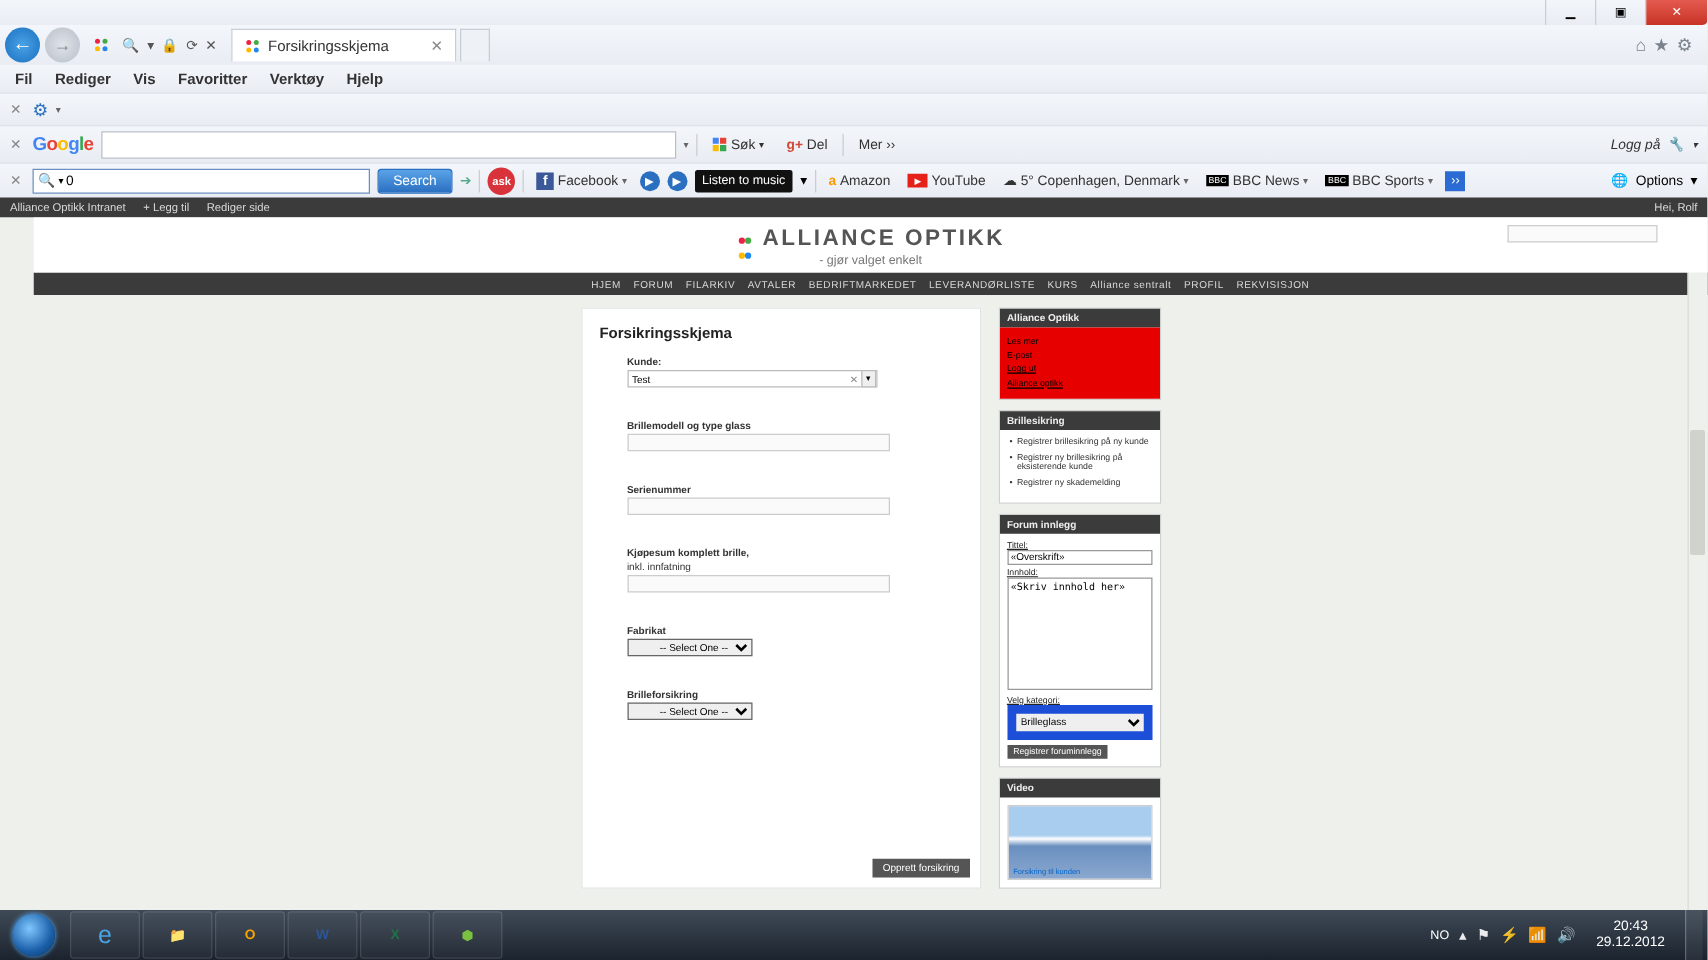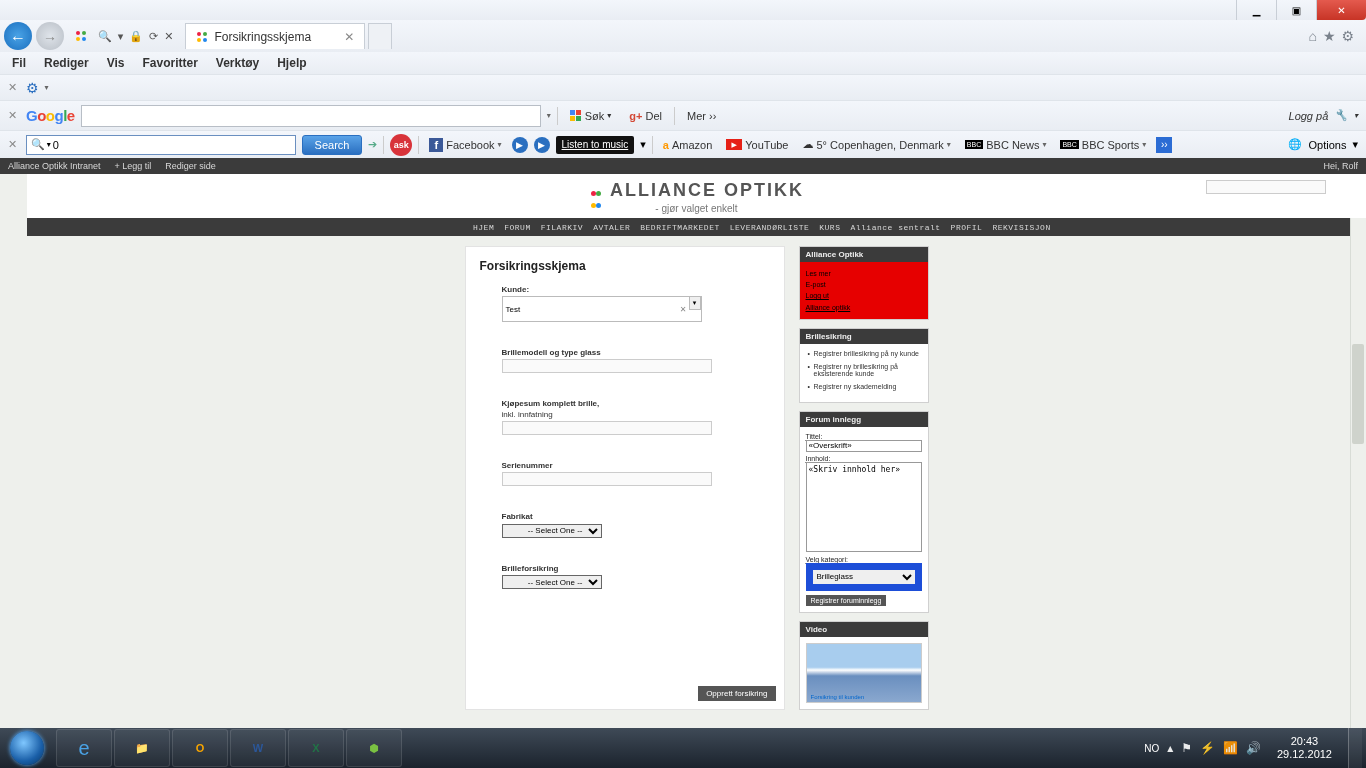--- a/index.html
+++ b/index.html
@@ -31,21 +31,21 @@
   .glogo { font-weight:bold; font-size:15px; letter-spacing:-0.5px; }
   .glogo span:nth-child(1){color:#4285F4}.glogo span:nth-child(2){color:#EA4335}.glogo span:nth-child(3){color:#FBBC05}.glogo span:nth-child(4){color:#4285F4}.glogo span:nth-child(5){color:#34A853}.glogo span:nth-child(6){color:#EA4335}
   .gsearch { flex:0 0 460px; height:22px; border:1px solid #b8bec6; background:#fff; }
   .iconpill { display:flex; align-items:center; gap:3px; padding:0 6px; height:22px; color:#333; font-size:11px; }
   .gright { margin-left:auto; display:flex; align-items:center; gap:6px; color:#333; font-size:11px;font-style:italic; }
 
   .askbar { height:28px; display:flex; align-items:center; gap:6px; padding:0 8px; border-top:1px solid #dfe4ea; }
   .askq { width:270px; height:20px; border:1px solid #6a8fc0; background:#fff; display:flex; align-items:center; padding:0 4px; font-size:11px; }
   .askbtn { width:60px; height:20px; background:linear-gradient(#5aa3e8,#2a6fc0); border:1px solid #2a6fc0; color:#fff; font-size:11px; display:flex;align-items:center;justify-content:center; border-radius:3px;}
   .askcircle { width:22px;height:22px;border-radius:50%;background:#d8333a;color:#fff;font-size:9px;display:flex;align-items:center;justify-content:center;font-weight:bold;}
-  .ltm { height:18px; background:#111; color:#fff; font-size:10px; padding:0 6px; display:flex;align-items:center; border-radius:2px;text-decoration:underline;}
+  .ltm { height:18px; background:#111; color:#fff; font-size:10px; padding:0 6px; display:flex;align-items:center; border-radius:2px;}
   .pill { display:flex; align-items:center; gap:3px; font-size:11px; color:#333; padding:0 4px; height:20px;}
   .pill .dd { font-size:8px; color:#666; }
   .morebox { width:16px;height:16px;background:#2b6cd4;color:#fff;font-size:10px;display:flex;align-items:center;justify-content:center;}
   .askright { margin-left:auto; display:flex; align-items:center; gap:6px; }
 
   .intranetbar { height:16px; background:#3b3b3b; color:#d8d8d8; font-size:9px; display:flex; align-items:center; padding:0 8px; gap:14px; }
   .intranetbar .r { margin-left:auto; }
 
   
   .page { position:relative; height: calc(768px - 20px - 32px - 22px - 26px - 30px - 28px - 16px - 40px); background:#eef0ec;padding-left:27px; }
@@ -53,30 +53,30 @@
   .thumb { position:absolute; right:2px; top:170px; width:12px; height:100px; background:#cfd3cc; border-radius:2px; }
 
   .header { background:#fff; text-align:center; padding:6px 0 4px; }
   .brand { font-family: Verdana, sans-serif; font-size:18px; letter-spacing:2px; color:#555; font-weight:600;}
   .tagline { font-size:10px; color:#777; margin-top:2px; }
   .brandicon { display:inline-block; width:14px;height:14px; margin-right:4px; vertical-align:middle;}
   .brandicon span{display:inline-block;width:5px;height:5px;border-radius:50%;}
   .searchsite { position:absolute; right:40px; top:6px; width:120px; height:14px; border:1px solid #ccc; background:#fafafa;}
 
   .sitenav { height:18px; background:#3b3b3b; color:#d8d8d8; font-size:8px; display:flex; align-items:center; justify-content:flex-start; padding-left:446px; gap:10px; letter-spacing:0.5px;}
-  .sitenav span{cursor:default;font-family:Liberation Mono, monospace;}
+  .sitenav span{cursor:default;}
 
   .content { display:flex; justify-content:center; gap:14px; padding:10px 0; background:#eef0ec; }
   .mainpanel { width:320px; background:#fff; border:1px solid #e3e3e3; padding:10px 14px 10px; position:relative; min-height:460px;}
   .mainpanel h2 { font-size:12px; font-weight:bold; margin:2px 0 12px; color:#222;}
   .flabel { font-size:8px; color:#333; font-weight:bold; margin-bottom:2px; display:block;}
   .finput { width:210px; height:14px; border:1px solid #ccc; background:#fafafa; font-size:9px; padding:0 3px;}
   .fselect { width:100px; height:14px; border:1px solid #666; background:#efefef; font-size:8px; padding:0 2px;text-align:right;}
   .fgroup { margin-bottom:26px; }
-  .kunde { width:200px; height:26px; border:1px solid #bbb; background:#fff; font-size:8px; padding:0 3px; display:flex; align-items:center; position:relative;}
+  .kunde { width:200px; height:14px; border:1px solid #bbb; background:#fff; font-size:8px; padding:0 3px; display:flex; align-items:center; position:relative;}
   .kunde .kx { position:absolute; right:14px; font-size:8px; color:#888;}
   .kunde .kd { position:absolute; right:0; top:-1px; width:12px; height:14px; border:1px solid #bbb; background:#efefef; font-size:7px; display:flex;align-items:center;justify-content:center;}
   .submitbtn { position:absolute; right:8px; bottom:8px; background:#555; color:#fff; font-size:8px; padding:3px 8px; }
 
   .side { width:130px; display:flex; flex-direction:column; gap:8px; }
   .sbox { border:1px solid #d0d0d0; background:#fff; }
   .sboxh { background:#3b3b3b; color:#eee; font-size:8px; padding:3px 6px; font-weight:bold;}
   .redbox { background:#e60000; padding:6px; font-size:7px; line-height:1.6;}
   .redbox a { display:block; color:#000; }
   .slist { padding:6px 8px; font-size:7px; color:#333; }
@@ -299,27 +299,27 @@
           <span class="kd">▾</span>
         </div>
       </div>
 
       <div class="fgroup" style="padding-left:22px;">
         <span class="flabel">Brillemodell og type glass</span>
         <input class="finput" style="">
       </div>
 
       <div class="fgroup" style="padding-left:22px;">
+        <span class="flabel">Serienummer</span>
+        <input class="finput" style="">
+      </div>
+
+      <div class="fgroup" style="padding-left:22px;">
         <span class="flabel">Kjøpesum komplett brille,</span>
         <span class="flabel" style="font-weight:normal;">inkl. innfatning</span>
-        <input class="finput" style="">
-      </div>
-
-      <div class="fgroup" style="padding-left:22px;">
-        <span class="flabel">Serienummer</span>
         <input class="finput" style="">
       </div>
 
       <div class="fgroup" style="padding-left:22px;">
         <span class="flabel">Fabrikat</span>
         <select class="fselect">
           <option>-- Select One --</option>
         </select>
       </div>
 

